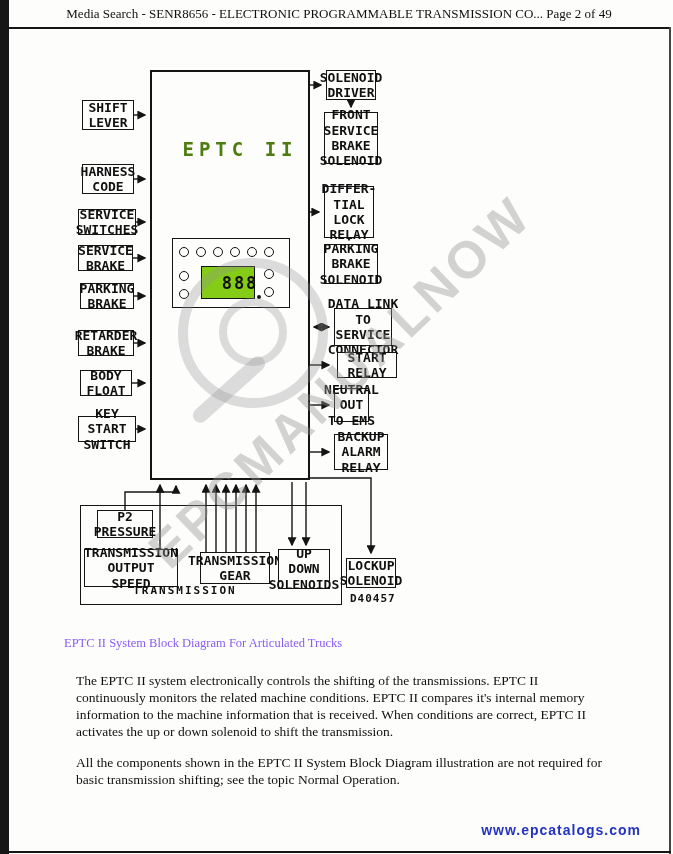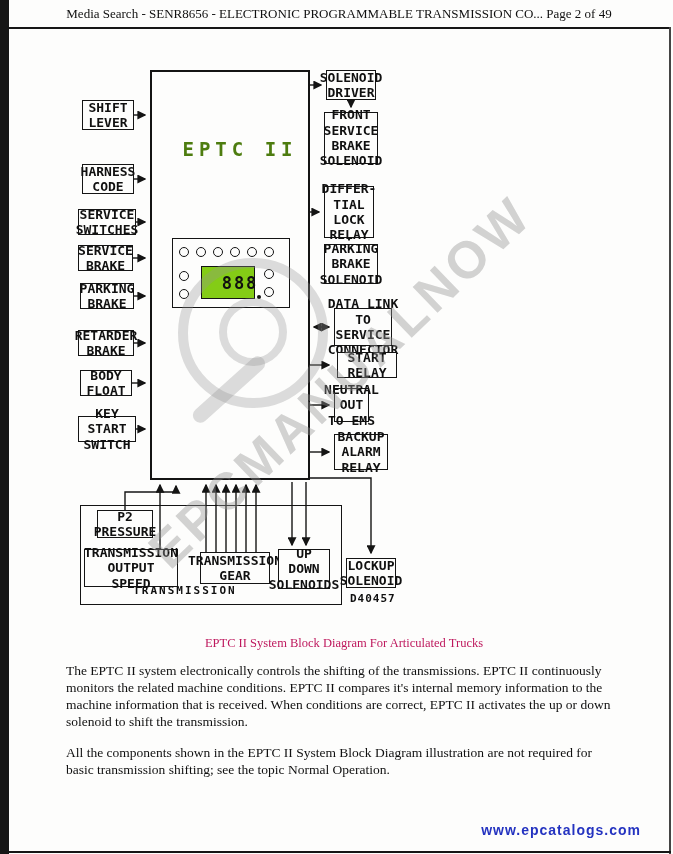--- a/index.html
+++ b/index.html
@@ -37,23 +37,23 @@
   
   .watermark{position:absolute;left:0;top:0;width:673px;height:854px;z-index:6;pointer-events:none;}
   .wm-text{position:absolute;left:30px;top:352px;width:620px;text-align:center;transform:rotate(-44deg);
        font-family:"Liberation Sans", sans-serif;font-weight:bold;font-size:52px;letter-spacing:4px;
        color:rgba(145,145,145,0.40);white-space:nowrap;}
   .wm-ring-outer{position:absolute;left:178px;top:258px;width:150px;height:150px;border:10px solid rgba(150,150,150,0.32);border-radius:50%;box-sizing:border-box;}
   .wm-ring-inner{position:absolute;left:219px;top:298px;width:68px;height:68px;border:8px solid rgba(150,150,150,0.32);border-radius:50%;box-sizing:border-box;}
   .wm-handle{position:absolute;left:183px;top:382px;width:92px;height:15px;background:rgba(150,150,150,0.32);border-radius:8px;transform:rotate(-42deg);}
 
   
-  .caption{position:absolute;left:64px;top:636px;width:560px;font-size:12.5px;color:#be185d;z-index:4;text-align:center;}
+  .caption{position:absolute;left:64px;top:636px;width:560px;font-size:12.5px;color:#8b5cf6;z-index:4;}
   .bodytext{position:absolute;left:64px;top:660px;width:554px;font-size:13.5px;line-height:1.27;color:#101010;z-index:4;}
-  .bodytext p{margin:2px;}
+  .bodytext p{margin:12px;}
   .bodytext p + p{margin-top:13px;}
 
   .footer-link{position:absolute;right:32px;top:822px;font-family:"Liberation Sans", sans-serif;font-weight:bold;
        font-size:14px;letter-spacing:1px;color:#2433c0;text-decoration:none;z-index:4;cursor:pointer;}
 </style>
 </head>
 <body>
 
 <div class="page">
 

